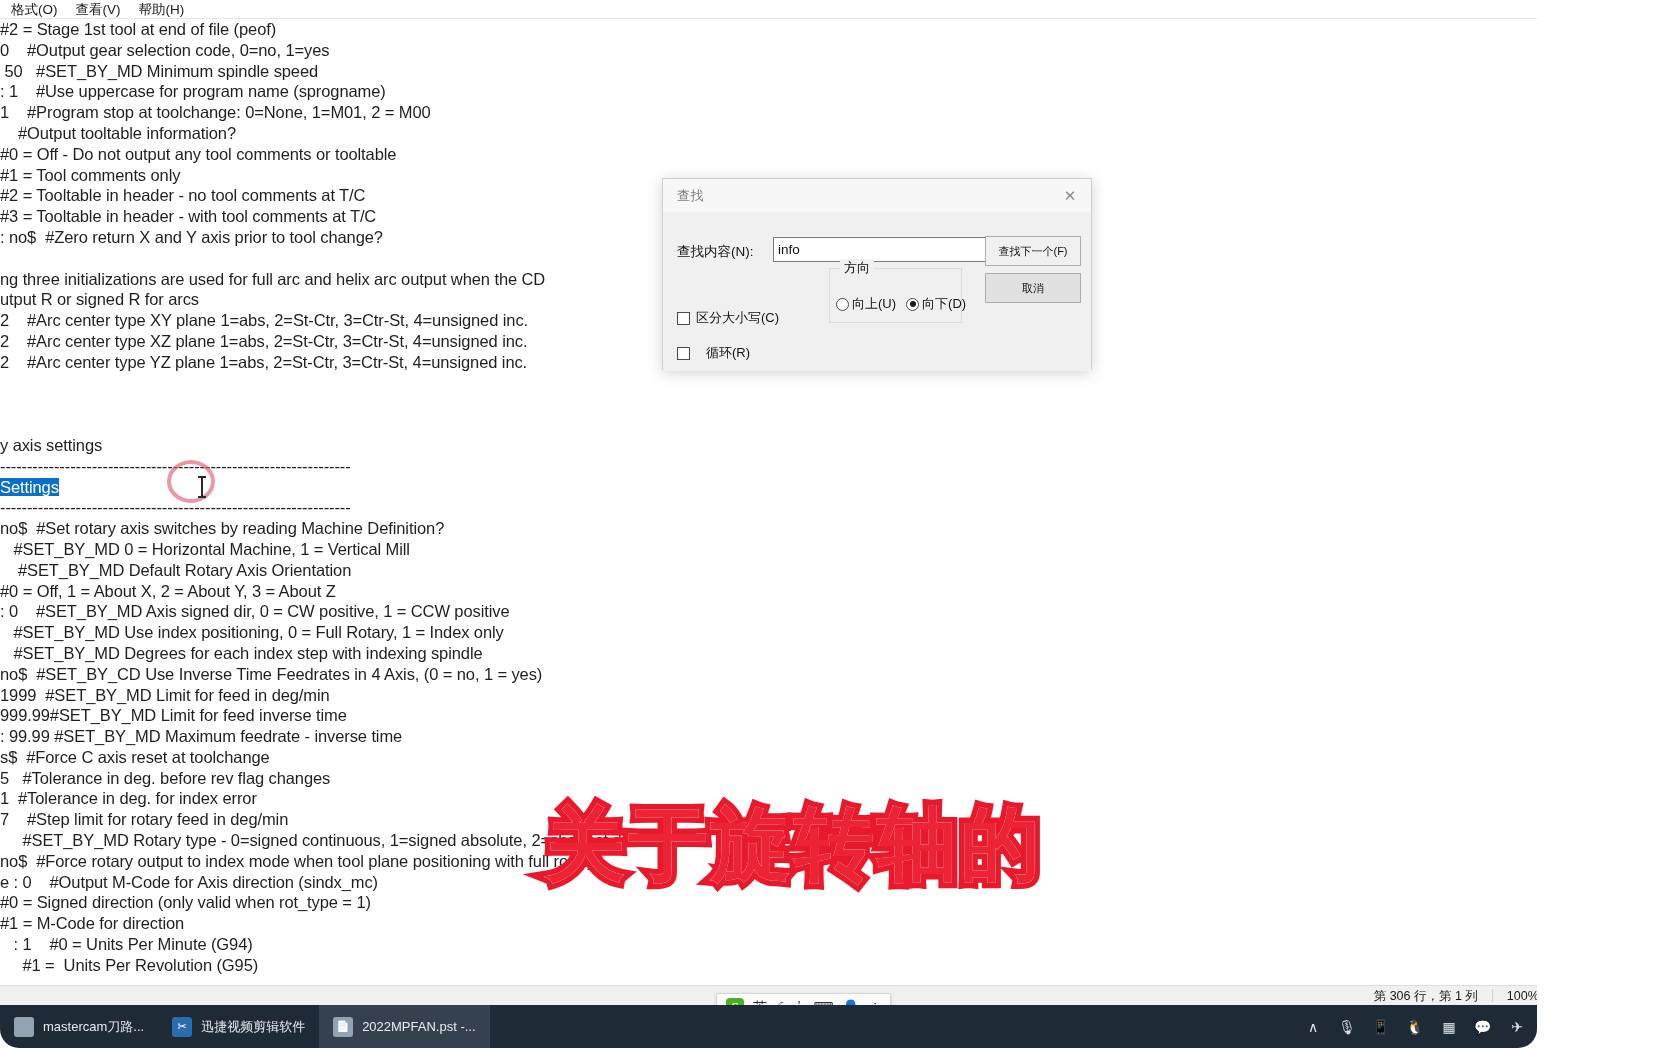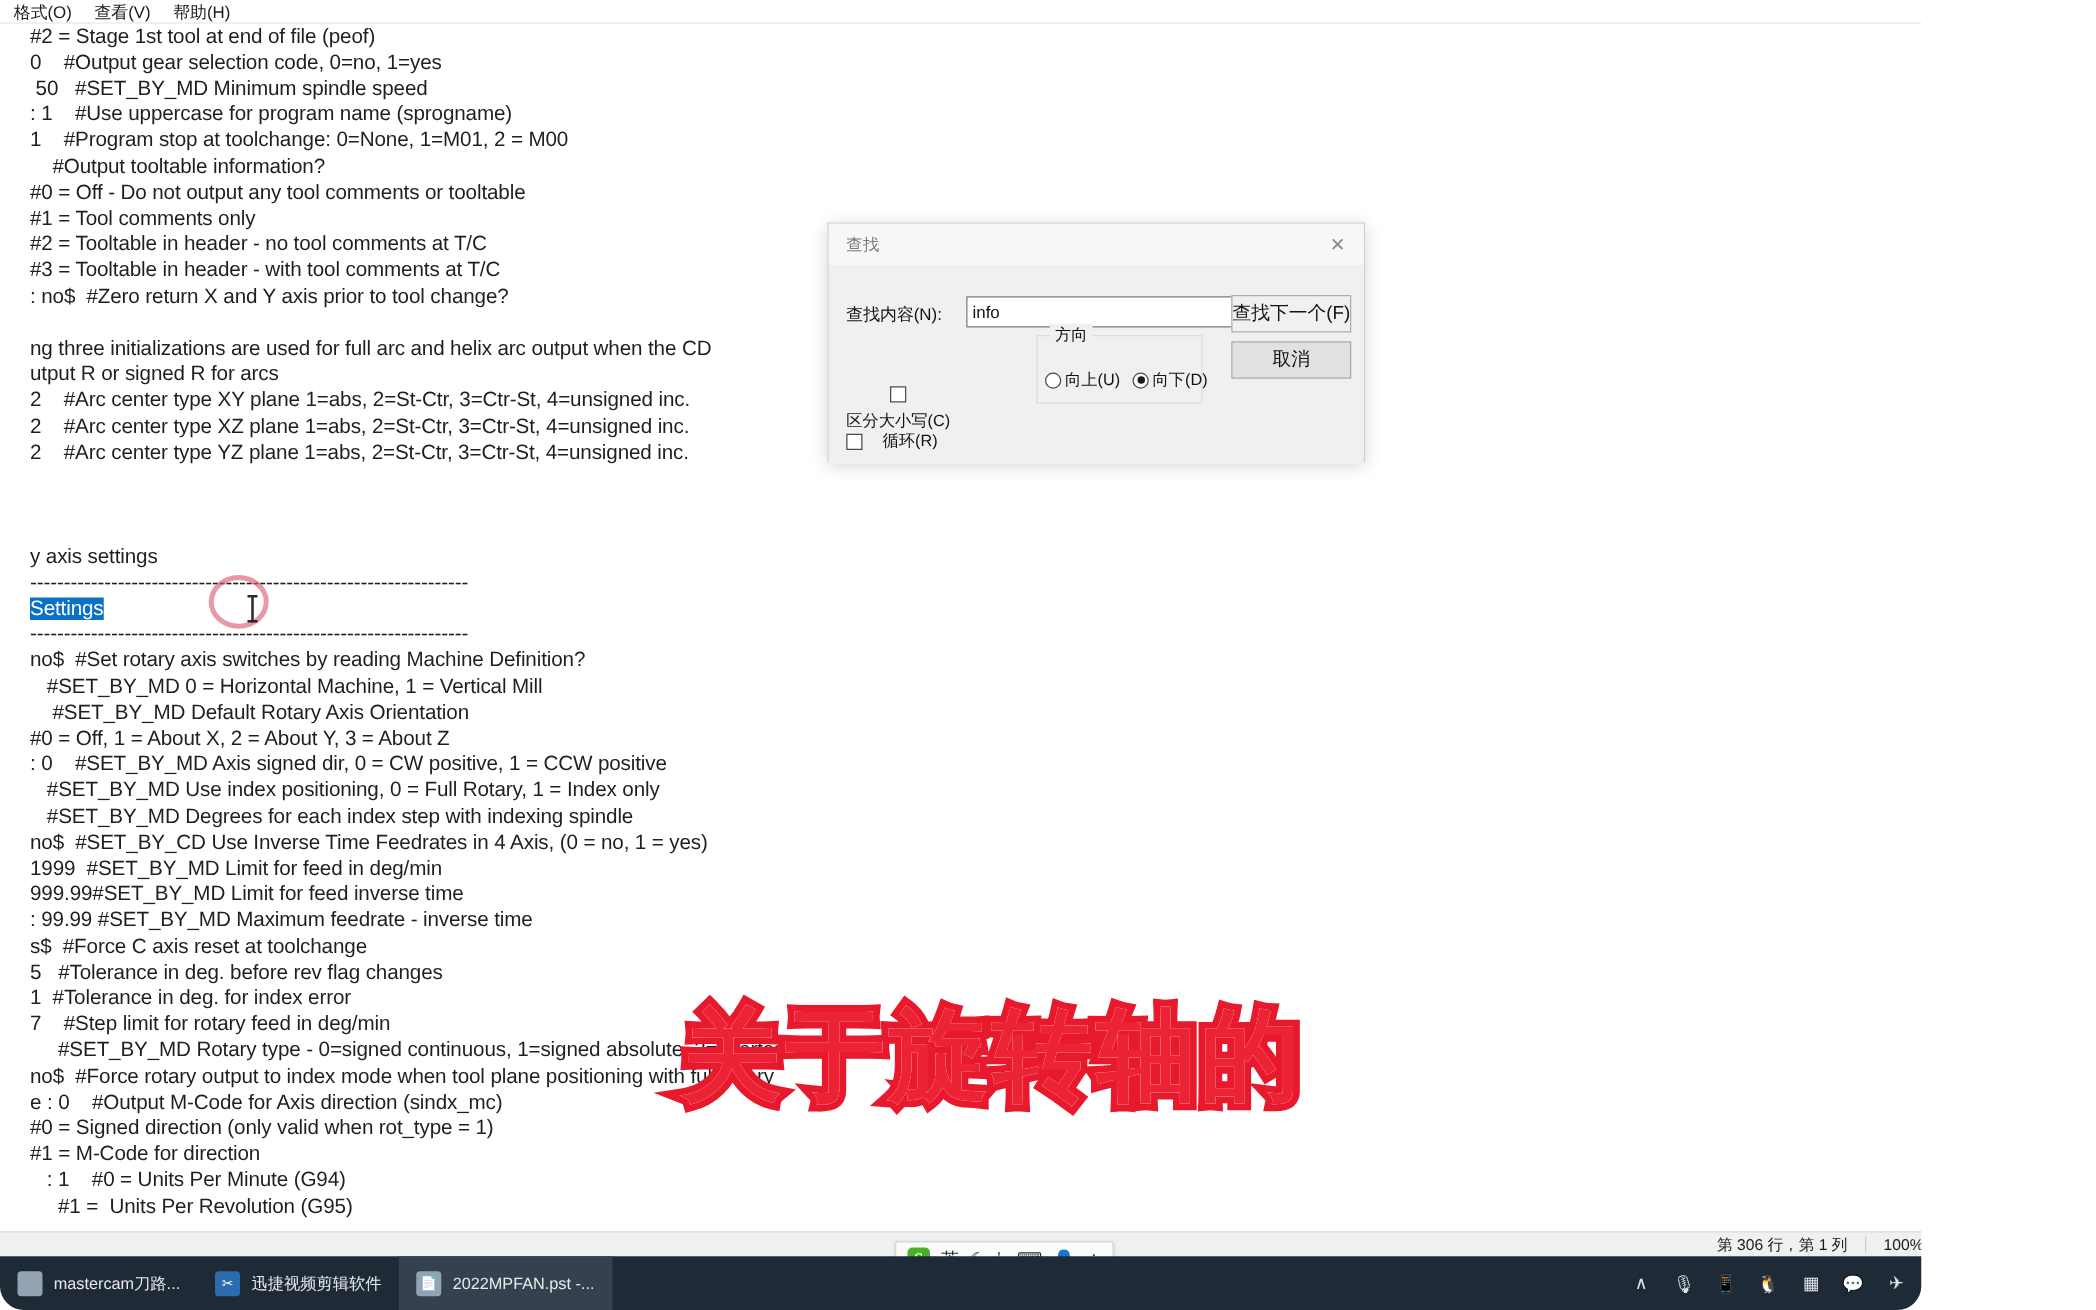--- a/index.html
+++ b/index.html
@@ -55,21 +55,20 @@
     padding-top: 0px;
   }
   .line {
     height: 20.8px;
     line-height: 20.8px;
     font-size: 16.5px;
     color: #1f1f1f;
     white-space: pre;
     letter-spacing: -0.1px;
     font-family: "Liberation Sans", "DejaVu Sans", sans-serif;
-    padding-left: 24px;
   }
   .line.blank { color: transparent; }
   .sel {
     background: #0a70c8;
     color: #ffffff;
   }
 
   
   #statusbar {
     position: absolute;
@@ -173,21 +172,21 @@
     padding: 0 4px;
     line-height: 23px;
     font-family: "Liberation Sans", sans-serif;
     outline: none;
   }
   .find-btn {
     position: absolute;
     width: 96px; height: 30px;
     background: #e1e1e1;
     border: 1px solid #adadad;
-    font-size: 15px;
+    font-size: 11px;
     color: #111;
     font-family: "Liberation Sans", sans-serif;
     cursor: default;
     text-align: center;
     line-height: 28px;
     white-space: nowrap;
   }
   #btn-findnext { left: 322px; top: 24px; background: #f0f0f0; }
   #btn-cancel   { left: 322px; top: 61px; }
 
@@ -243,21 +242,21 @@
   .cb-row {
     position: absolute;
     display: flex;
     align-items: center;
     gap: 6px;
     font-size: 13px;
     color: #111;
     white-space: nowrap;
     cursor: default;
   }
-  #cb-case { left: 14px; top: 97px; flex-direction: column; }
+  #cb-case { left: 14px; top: 97px; }
   #cb-wrap { left: 14px; top: 132px; gap: 16px; }
   .cb-mark {
     width: 13px; height: 13px;
     border: 1px solid #4a4a4a;
     background: #fff;
     display: inline-block;
     flex: none;
   }
 
   

